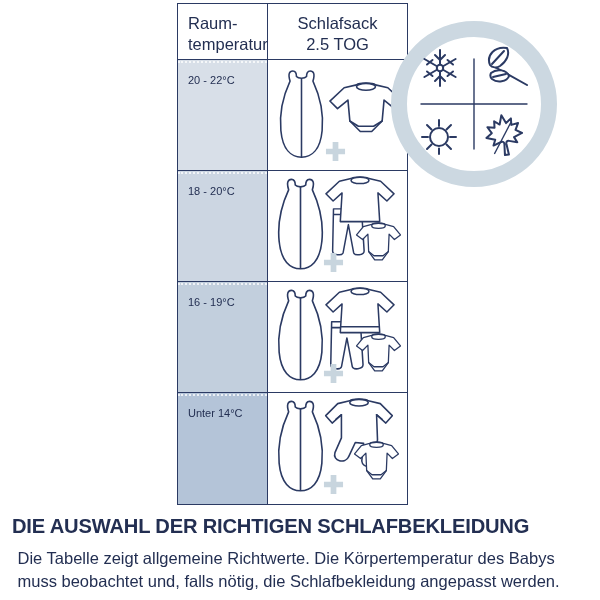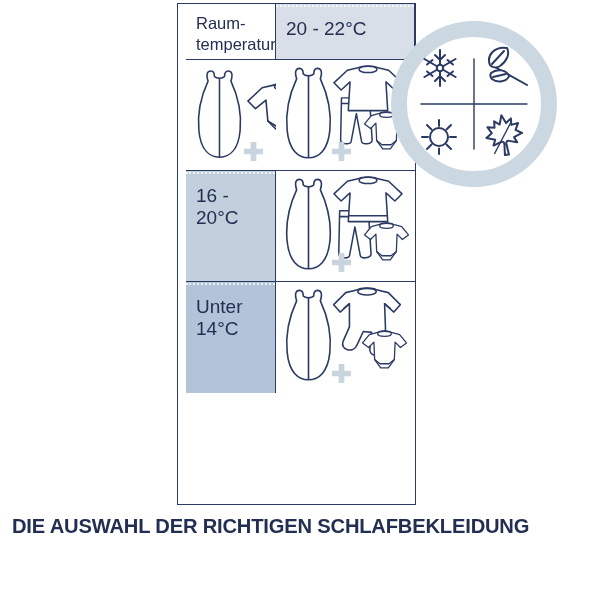--- a/index.html
+++ b/index.html
@@ -12,34 +12,33 @@
   .stage{position:absolute;inset:0;}
 
   
   .guide-table{
     position:absolute;left:177px;top:3px;
     display:grid;
     grid-template-columns:90px 139px;
     grid-template-rows:56px repeat(4,111px);
     border:1.5px solid var(--line,#2b3a63);
     background:#fff;
-    padding-left:8px;
   }
   .cell{box-sizing:border-box;}
   .c1{border-right:1.5px solid var(--line,#2b3a63);}
   .rb{border-bottom:1.5px solid var(--line,#2b3a63);}
   .th{
     font-size:16.5px;line-height:1.25;
     padding-top:9px;white-space:pre-line;
   }
   .th-left{padding-left:10px;text-align:left;}
   .th-center{text-align:center;}
   .temp{
     position:relative;
-    font-size:19px;
+    font-size:11px;
     padding:14px 4px 0 10px;
   }
   .temp::before{
     content:"";position:absolute;top:1px;left:0;right:0;
     border-top:2px dotted rgba(255,255,255,.75);
   }
   .scene-cell{background:#fff;overflow:hidden;}
   .scene{
     display:block;width:139px;height:111px;
     stroke:var(--line,#2b3a63);
@@ -115,41 +114,44 @@
       <path d="M8,1 h6 v7 h7 v6 h-7 v7 h-6 v-7 h-7 v-6 h7 Z"></path>
     </symbol>
   </defs>
 </svg>
 
 <div class="stage">
 
   <div class="guide-table">
     <div class="cell c1 rb th th-left">Raum-
 temperatur</div>
+    <div class="cell rb th th-center">Schlafsack
+2.5 TOG</div>
 
     <div class="cell c1 rb temp" style="background: rgb(216, 223, 232);">20 - 22°C</div>
     <div class="cell rb scene-cell">
       <svg class="scene" viewBox="0 0 139 111">
         <use href="#s-bag" x="6" y="9" width="55" height="92"></use>
         <use href="#s-bsl" x="60" y="21" width="76" height="61"></use>
         <use href="#s-plus" x="57" y="81" width="21" height="21" class="plus"></use>
       </svg>
     </div>
 
+    <div class="cell c1 rb temp" style="background: rgb(204, 214, 226);">18 - 20°C</div>
     <div class="cell rb scene-cell">
       <svg class="scene" viewBox="0 0 139 111">
         <use href="#s-bag" x="4" y="6" width="57" height="96"></use>
         <use href="#s-pants" x="62" y="36" width="35" height="51"></use>
         <use href="#s-shirt" x="56" y="4" width="72" height="52"></use>
         <use href="#s-bss" x="84" y="50" width="53" height="46"></use>
         <use href="#s-plus" x="55" y="81" width="21" height="21" class="plus"></use>
       </svg>
     </div>
 
-    <div class="cell c1 rb temp" style="background: rgb(194, 207, 221);">16 - 20°C</div>
+    <div class="cell c1 rb temp" style="background: rgb(194, 207, 221);">16 - 19°C</div>
     <div class="cell rb scene-cell">
       <svg class="scene" viewBox="0 0 139 111">
         <use href="#s-bag" x="4" y="6" width="57" height="96"></use>
         <use href="#s-pants" x="60" y="38" width="36" height="52"></use>
         <use href="#s-sweater" x="56" y="4" width="72" height="52"></use>
         <use href="#s-bss" x="84" y="50" width="53" height="46"></use>
         <use href="#s-plus" x="55" y="81" width="21" height="21" class="plus"></use>
       </svg>
     </div>
 
@@ -190,15 +192,16 @@
 
       <g transform="translate(74,74) rotate(-8 23 23)">
         <path class="wf" d="M21,44 L22,33 C22,31 21,30 19,30.5 L11,33 L13.5,27.5 L5,24.5 L11,20.5 L7.5,14 L14.5,15.5 L15,9 L20,13 L23,4 L26.5,12.5 L32,8.5 L31.5,15 L38.5,14 L35,20.5 L41,24.5 L32.5,27.5 L35,33 L27,30.5 C25,30 24,31 24,33 L25,44 Z"></path>
         <path class="thin" d="M11,41 L31,13"></path>
       </g>
     </svg>
   </div>
 
   <div class="footer">
     <h1>DIE AUSWAHL DER RICHTIGEN SCHLAFBEKLEIDUNG</h1>
+    <p>Die Tabelle zeigt allgemeine Richtwerte. Die Körpertemperatur des Babys muss beobachtet und, falls nötig, die Schlafbekleidung angepasst werden.</p>
   </div>
 
 </div>
 
 </body></html>

